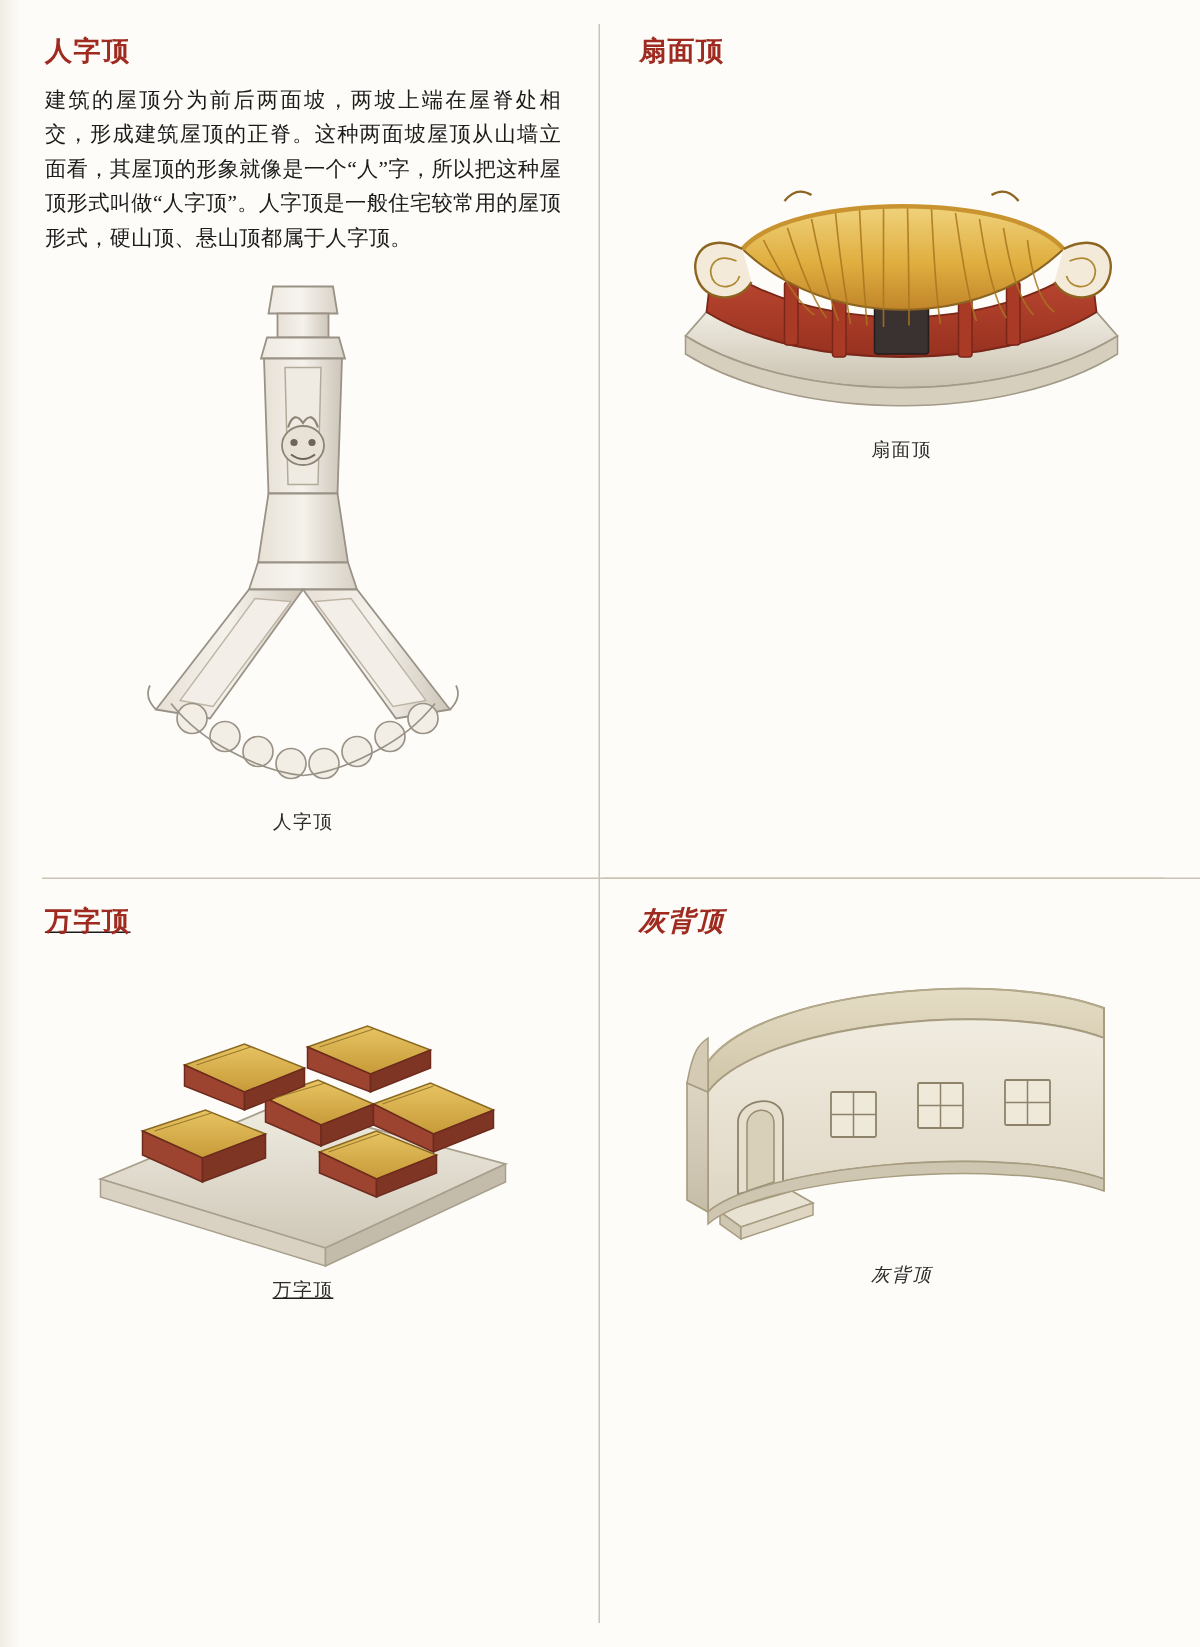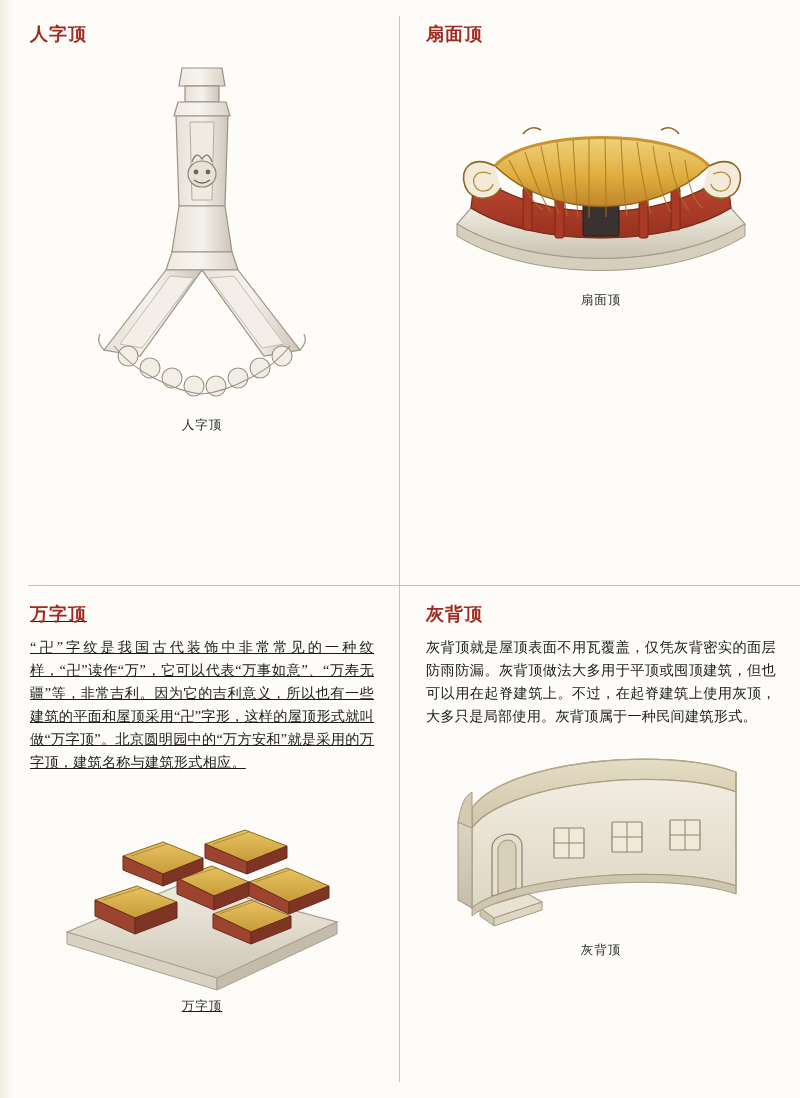--- a/index.html
+++ b/index.html
@@ -100,37 +100,38 @@
     letter-spacing: 1px;
   }
   .fig-box {
     display: block;
     margin: 0 auto;
   }
   
   .sec-renzi { height: 560px; }
   .sec-wanzi { padding-top: 10px; text-decoration: underline; }
   .sec-shanmian { height: 560px; }
-  .sec-huibei { padding-top: 10px; }
+  .sec-huibei { padding-top: 10px; font-style: italic; }
 </style>
 </head>
 <body>
 
 <div class="page">
 
   <div class="divider-v"></div>
   <div class="divider-h-left"></div>
   <div class="divider-h-right"></div>
 
   <div class="columns">
 
     <div class="col left">
 
       <div class="section sec-renzi">
         <h2 class="heading">人字顶</h2>
+        <p class="body-text">建筑的屋顶分为前后两面坡，两坡上端在屋脊处相交，形成建筑屋顶的正脊。这种两面坡屋顶从山墙立面看，其屋顶的形象就像是一个“人”字，所以把这种屋顶形式叫做“人字顶”。人字顶是一般住宅较常用的屋顶形式，硬山顶、悬山顶都属于人字顶。</p>
 
         <div class="figure">
           <svg class="fig-box" width="320" height="355" viewBox="0 0 320 355">
             <defs>
               <linearGradient id="g1" x1="0" y1="0" x2="1" y2="0">
                 <stop offset="0%" stop-color="#efe9e1"></stop>
                 <stop offset="45%" stop-color="#f7f4ef"></stop>
                 <stop offset="100%" stop-color="#d8d1c6"></stop>
               </linearGradient>
               <linearGradient id="g2" x1="0" y1="0" x2="1" y2="0">
@@ -180,21 +181,20 @@
 
             <path d="M62 294 q-8 -8 -4 -16" fill="none" stroke="#9a9286" stroke-width="1.2"></path>
             <path d="M258 294 q8 -8 4 -16" fill="none" stroke="#9a9286" stroke-width="1.2"></path>
           </svg>
           <div class="caption">人字顶</div>
         </div>
       </div>
 
       <div class="section sec-wanzi">
         <h2 class="heading">万字顶</h2>
-        <p class="body-text">“卍”字纹是我国古代装饰中非常常见的一种纹样，“卍”读作“万”，它可以代表“万事如意”、“万寿无疆”等，非常吉利。因为它的吉利意义，所以也有一些建筑的平面和屋顶采用“卍”字形，这样的屋顶形式就叫做“万字顶”。北京圆明园中的“万方安和”就是采用的万字顶，建筑名称与建筑形式相应。</p>
 
         <div class="figure">
           <svg class="fig-box" width="330" height="210" viewBox="0 0 330 210">
             <defs>
               <linearGradient id="roofY" x1="0" y1="0" x2="0" y2="1">
                 <stop offset="0%" stop-color="#e8c463"></stop>
                 <stop offset="100%" stop-color="#c79a38"></stop>
               </linearGradient>
               <linearGradient id="wall" x1="0" y1="0" x2="0" y2="1">
                 <stop offset="0%" stop-color="#b24a34"></stop>
@@ -316,21 +316,20 @@
 
             <path d="M92 78 q8 -10 18 -4" fill="none" stroke="#8d6520" stroke-width="1.6"></path>
             <path d="M248 78 q-8 -10 -18 -4" fill="none" stroke="#8d6520" stroke-width="1.6"></path>
           </svg>
           <div class="caption">扇面顶</div>
         </div>
       </div>
 
       <div class="section sec-huibei">
         <h2 class="heading">灰背顶</h2>
-        <p class="body-text">灰背顶就是屋顶表面不用瓦覆盖，仅凭灰背密实的面层防雨防漏。灰背顶做法大多用于平顶或囤顶建筑，但也可以用在起脊建筑上。不过，在起脊建筑上使用灰顶，大多只是局部使用。灰背顶属于一种民间建筑形式。</p>
 
         <div class="figure">
           <svg class="fig-box" width="330" height="200" viewBox="0 0 330 200">
             <defs>
               <linearGradient id="vault" x1="0" y1="0" x2="0" y2="1">
                 <stop offset="0%" stop-color="#e4dcc4"></stop>
                 <stop offset="100%" stop-color="#cfc5a8"></stop>
               </linearGradient>
               <linearGradient id="wallF" x1="0" y1="0" x2="0" y2="1">
                 <stop offset="0%" stop-color="#f1ece0"></stop>

